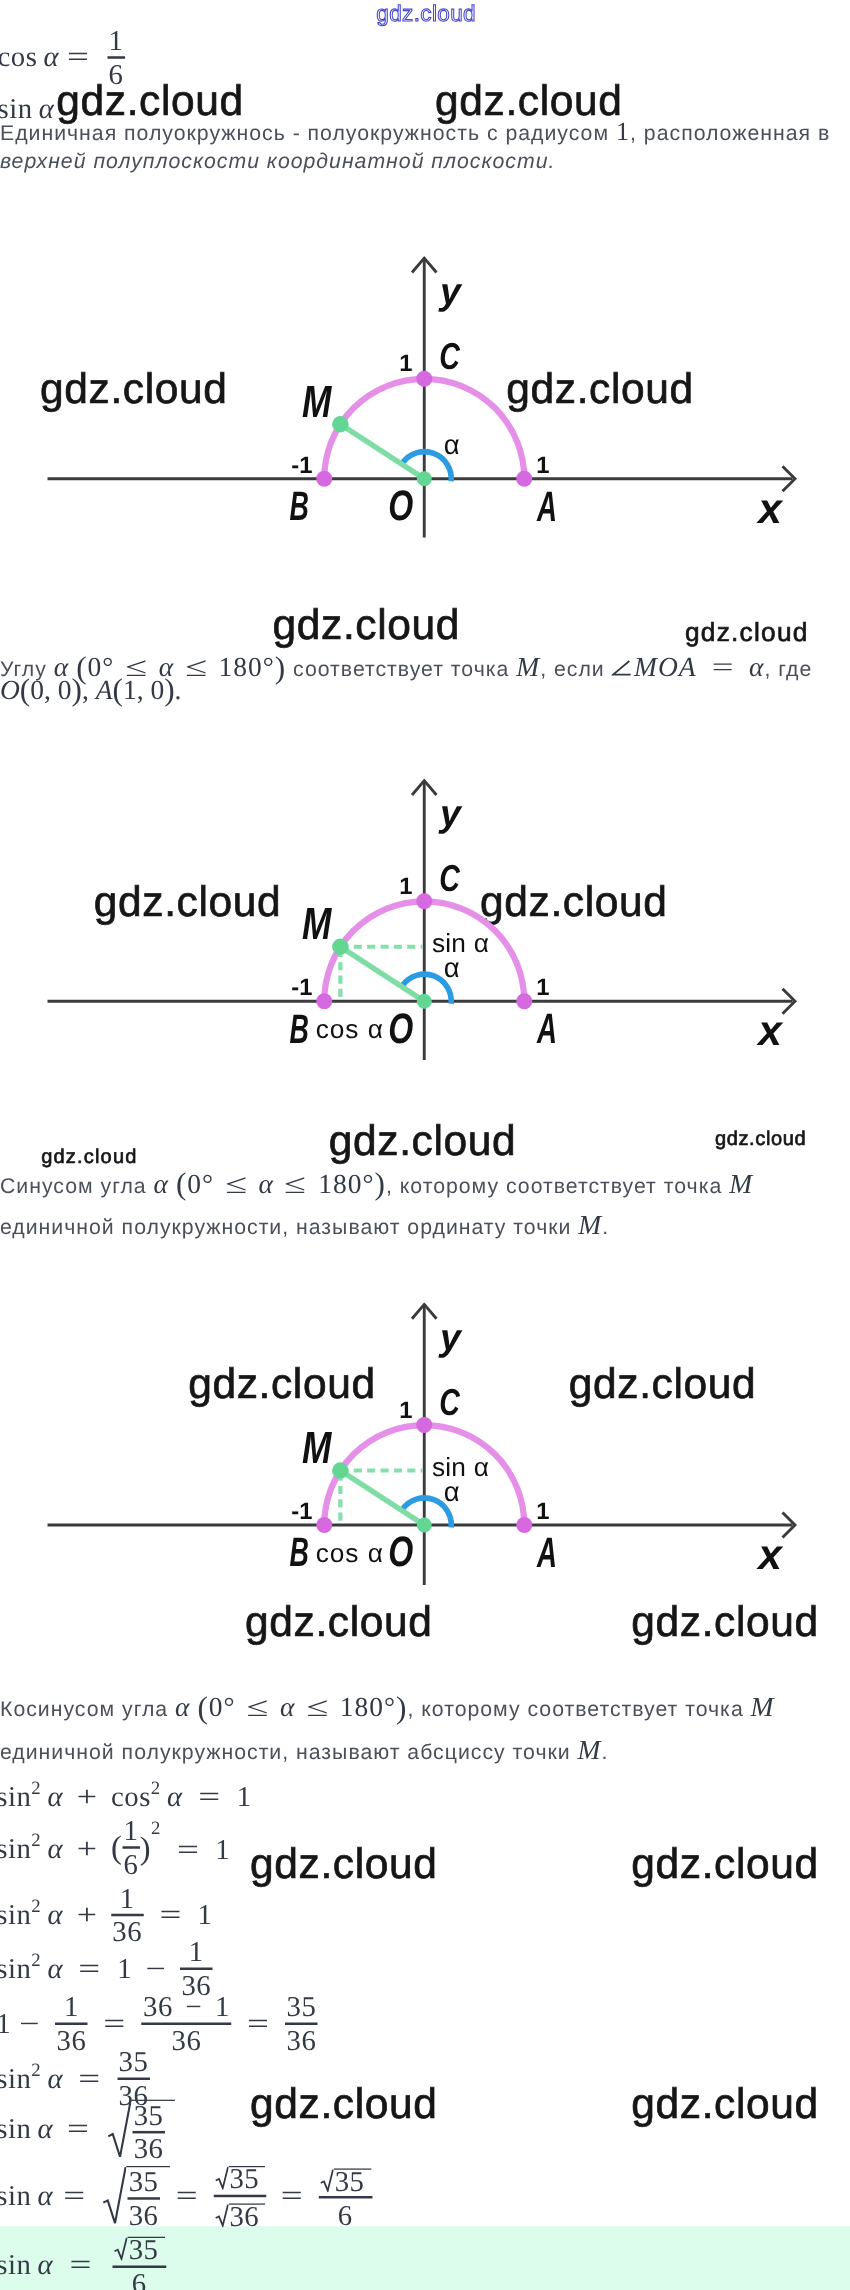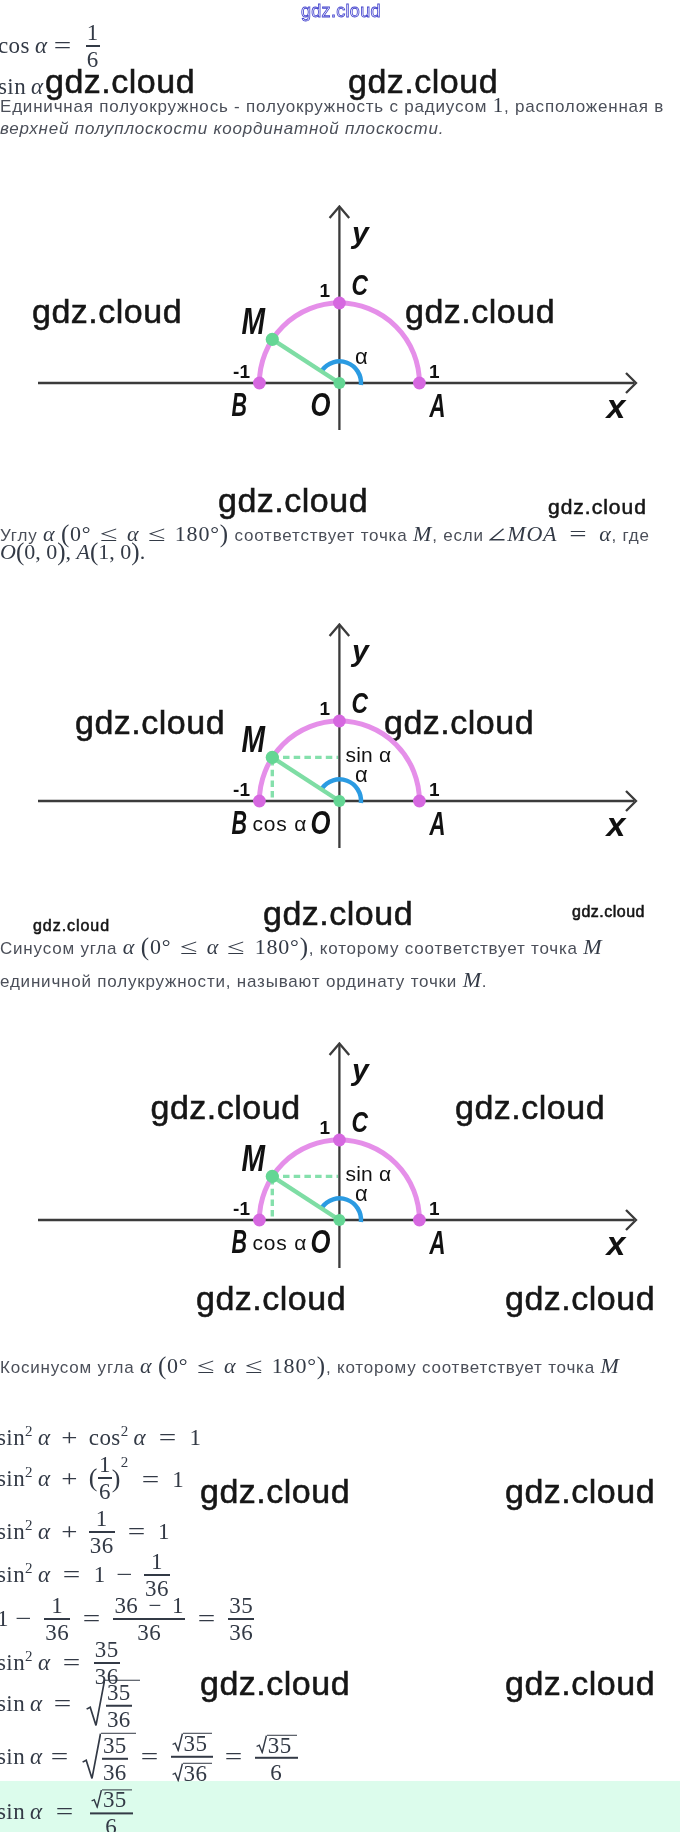--- a/index.html
+++ b/index.html
@@ -155,20 +155,21 @@
   <text x="231.5" y="211" font-size="33" font-style="italic" font-weight="bold" textLength="15.5" lengthAdjust="spacingAndGlyphs">B</text>
   <text x="310.5" y="211" font-size="34" font-style="italic" font-weight="bold" textLength="20" lengthAdjust="spacingAndGlyphs">O</text>
   <text x="429.5" y="211.5" font-size="34" font-style="italic" font-weight="bold" textLength="16" lengthAdjust="spacingAndGlyphs">A</text>
   <text x="429" y="173" font-size="19" font-weight="bold">1</text>
   <text x="355" y="158.5" font-size="22">α</text>
   <text x="345.5" y="138.8" font-size="21" letter-spacing="0.2">sin α</text>
   <text x="252.5" y="207.5" font-size="21" letter-spacing="0.8">cos α</text>
 </svg>
 
 <div class="abs ru" style="left:0px; top:1356.6px;">Косинусом угла <span class="mt mti">α</span> <span class="mt"><span class="pr">(</span>0° <span style="margin:0 5px; display:inline-block; transform:scaleX(1.45);">≤</span> <span class="mti">α</span> <span style="margin:0 5px; display:inline-block; transform:scaleX(1.45);">≤</span> 180°<span class="pr">)</span></span>, которому соответствует точка <span class="mt mti">M</span></div>
+<div class="abs ru" style="left:0px; top:1391.4px;">единичной полукружности, называют абсциссу точки <span class="mt mti">M</span>.</div>
 
 <div class="wm" style="left:200px; top:1474.2px; font-size:34px; line-height:34px; letter-spacing:0.5px;">gdz.cloud</div>
 <div class="wm" style="left:505px; top:1474.2px; font-size:34px; line-height:34px; letter-spacing:0.5px;">gdz.cloud</div>
 <div class="wm" style="left:200px; top:1666.2px; font-size:34px; line-height:34px; letter-spacing:0.5px;">gdz.cloud</div>
 <div class="wm" style="left:505px; top:1666.2px; font-size:34px; line-height:34px; letter-spacing:0.5px;">gdz.cloud</div>
 
 <div class="eq" style="top:1438px;">
       <span class="tx">sin<sup class="s2">2</sup> <span class="mti">α</span><span class="op">+</span>cos<sup class="s2">2</sup> <span class="mti">α</span><span class="rel">=</span>1</span>
     </div>
 

